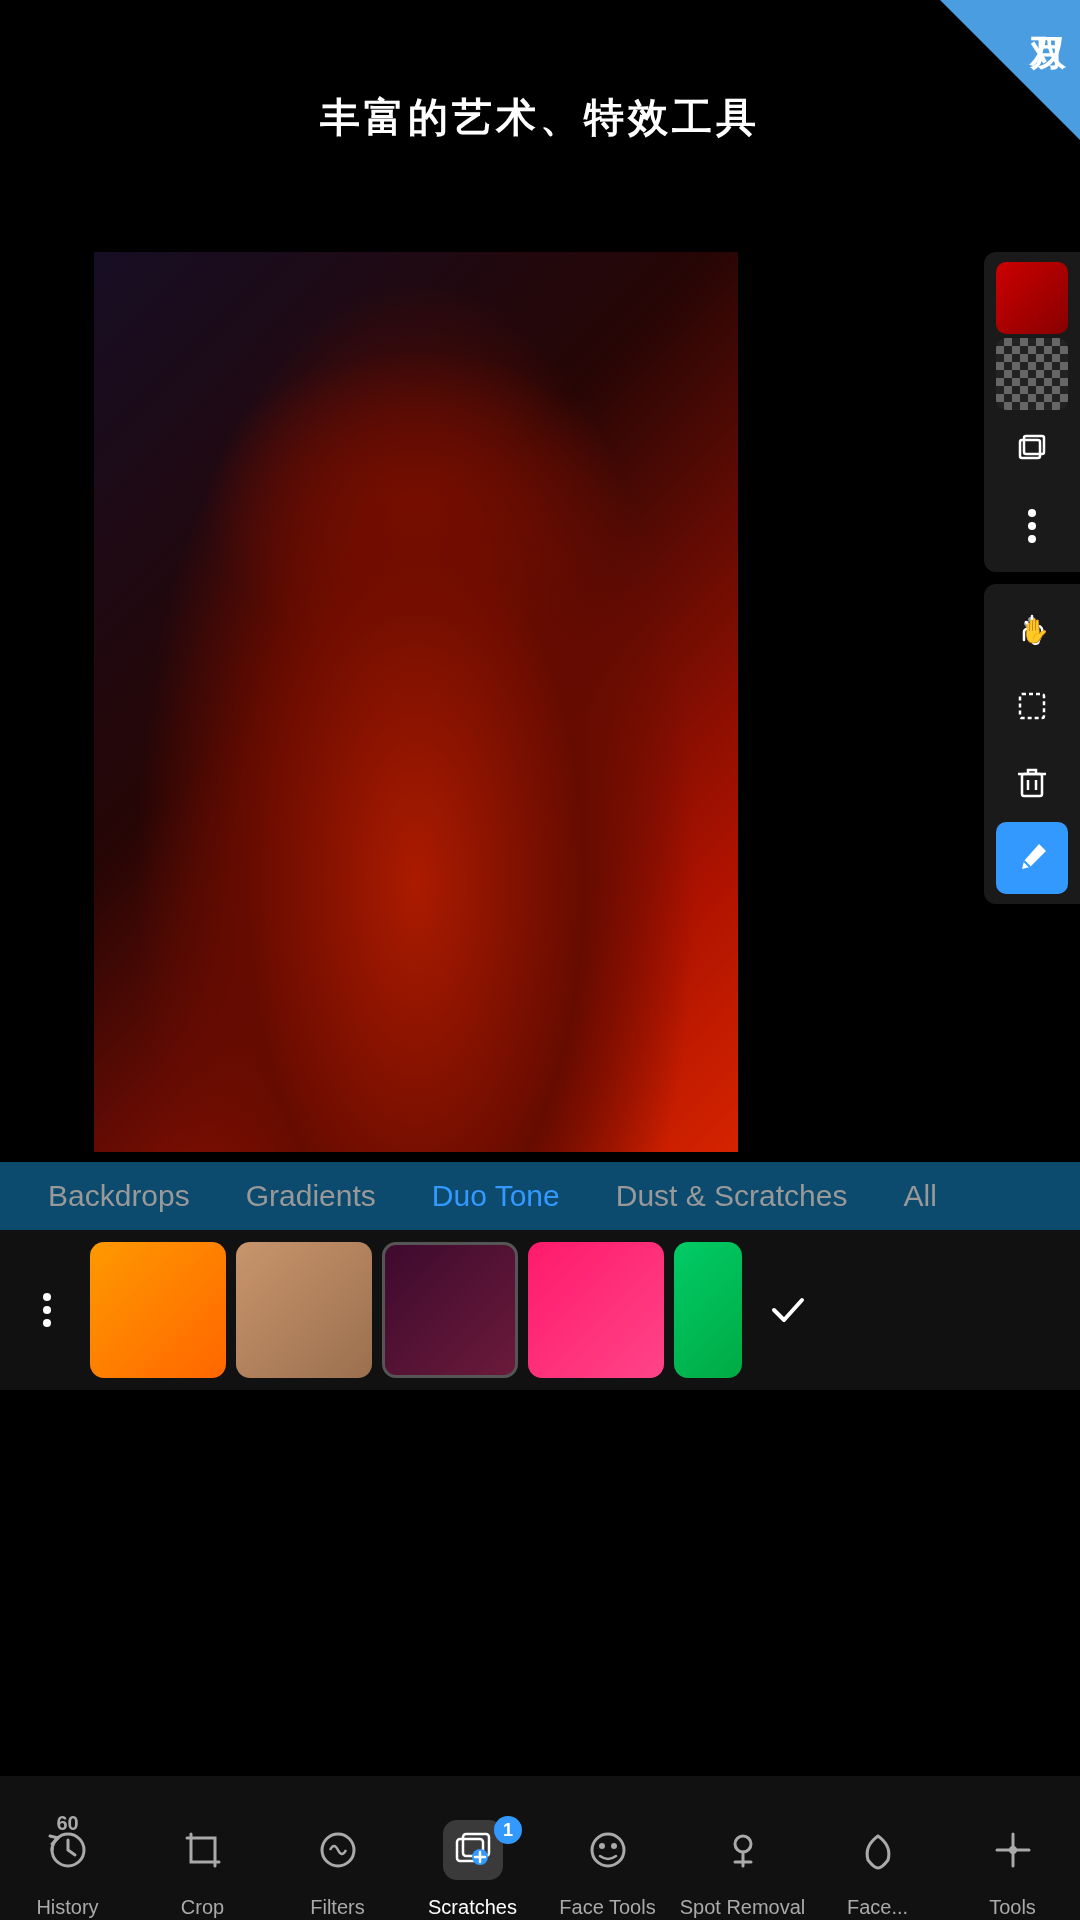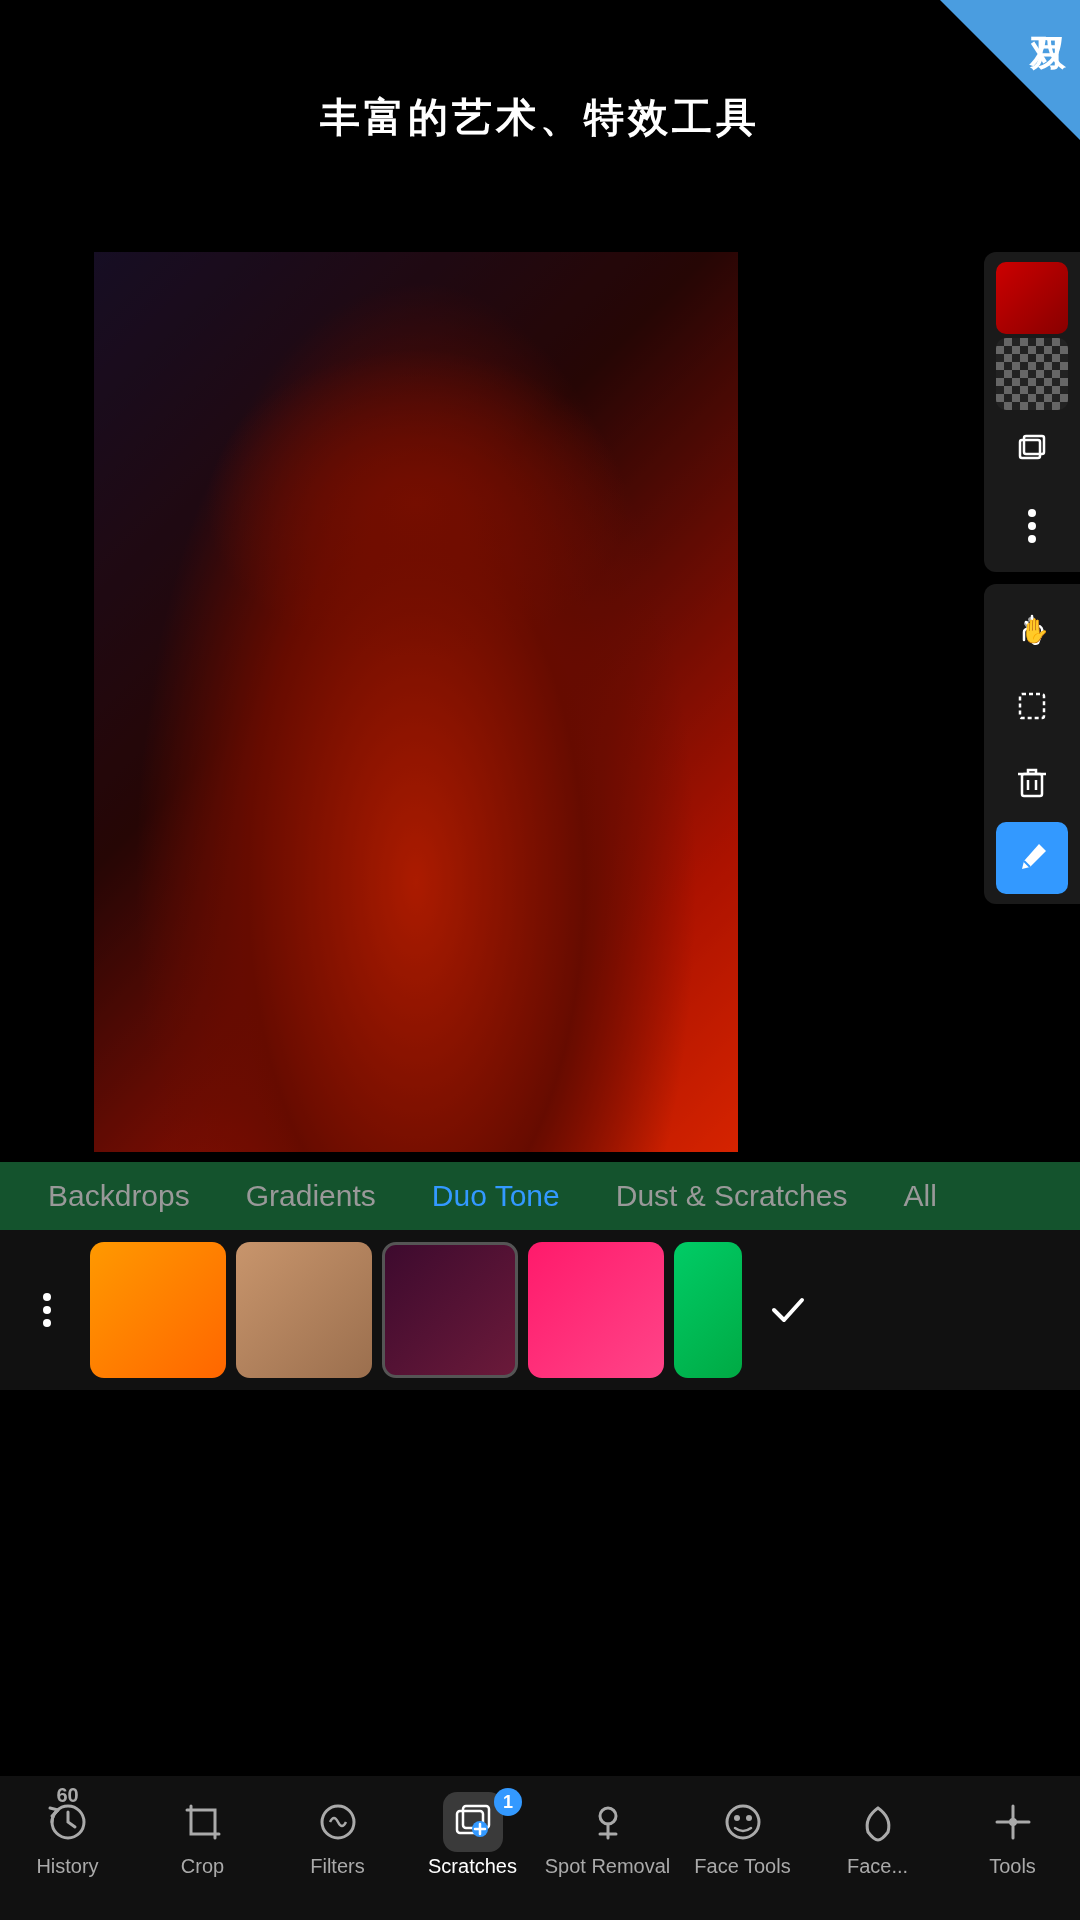--- a/index.html
+++ b/index.html
@@ -142,21 +142,21 @@
       font-size: 28px;
       color: #fff;
     }
 
     
     .overlay-tabs {
       position: absolute;
       top: 1162px;
       left: 0; right: 0;
       height: 68px;
-      background: #14532d;
+      background: #0c4a6e;
       display: flex;
       align-items: center;
       gap: 0;
       padding: 0 20px;
       overflow: hidden;
     }
 
     .overlay-tab {
       padding: 0 28px;
       height: 68px;
@@ -246,23 +246,24 @@
       display: flex;
       align-items: flex-start;
       padding-top: 16px;
     }
 
     .nav-item {
       flex: 1;
       display: flex;
       flex-direction: column;
       align-items: center;
-      gap: 3px;
+      gap: 16px;
       cursor: pointer;
       position: relative;
+      margin-top: 28px;
     }
 
     .nav-icon {
       width: 60px;
       height: 60px;
       display: flex;
       align-items: center;
       justify-content: center;
       font-size: 36px;
       color: #aaa;
@@ -471,43 +472,43 @@
         <circle cx="28" cy="28" r="8" fill="#3399ff"></circle>
         <path d="M28 23 L28 33 M23 28 L33 28" stroke="white" stroke-width="2.5" stroke-linecap="round"></path>
       </svg>
     </div>
     <span class="nav-label active-label">Scratches</span>
   </div>
 
   <div class="nav-item">
     <div class="nav-icon">
       <svg width="48" height="48" viewBox="0 0 48 48" fill="none">
-        <circle cx="24" cy="18" r="8" stroke="#aaa" stroke-width="3"></circle>
-        <path d="M24 26 L24 40" stroke="#aaa" stroke-width="3" stroke-linecap="round"></path>
-        <path d="M16 36 L32 36" stroke="#aaa" stroke-width="3" stroke-linecap="round"></path>
-      </svg>
-    </div>
-    <span class="nav-label">Spot Removal</span>
-  </div>
-
-  <div class="nav-item">
-    <div class="nav-icon">
-      <svg width="48" height="48" viewBox="0 0 48 48" fill="none">
         <circle cx="24" cy="24" r="16" stroke="#aaa" stroke-width="3"></circle>
         <circle cx="18" cy="20" r="3" fill="#aaa"></circle>
         <circle cx="30" cy="20" r="3" fill="#aaa"></circle>
         <path d="M16 30 Q24 36 32 30" stroke="#aaa" stroke-width="2.5" fill="none" stroke-linecap="round"></path>
       </svg>
     </div>
     <span class="nav-label">Face Tools</span>
   </div>
 
   <div class="nav-item">
     <div class="nav-icon">
       <svg width="48" height="48" viewBox="0 0 48 48" fill="none">
+        <circle cx="24" cy="18" r="8" stroke="#aaa" stroke-width="3"></circle>
+        <path d="M24 26 L24 40" stroke="#aaa" stroke-width="3" stroke-linecap="round"></path>
+        <path d="M16 36 L32 36" stroke="#aaa" stroke-width="3" stroke-linecap="round"></path>
+      </svg>
+    </div>
+    <span class="nav-label">Spot Removal</span>
+  </div>
+
+  <div class="nav-item">
+    <div class="nav-icon">
+      <svg width="48" height="48" viewBox="0 0 48 48" fill="none">
         <path d="M14 34 Q10 20 24 10 Q38 20 34 34 Q28 42 24 42 Q20 42 14 34Z" stroke="#aaa" stroke-width="3" fill="none"></path>
       </svg>
     </div>
     <span class="nav-label">Face...</span>
   </div>
 
   <div class="nav-item">
     <div class="nav-icon">
       <svg width="48" height="48" viewBox="0 0 48 48" fill="none">
         <line x1="24" y1="8" x2="24" y2="40" stroke="#aaa" stroke-width="3" stroke-linecap="round"></line>

